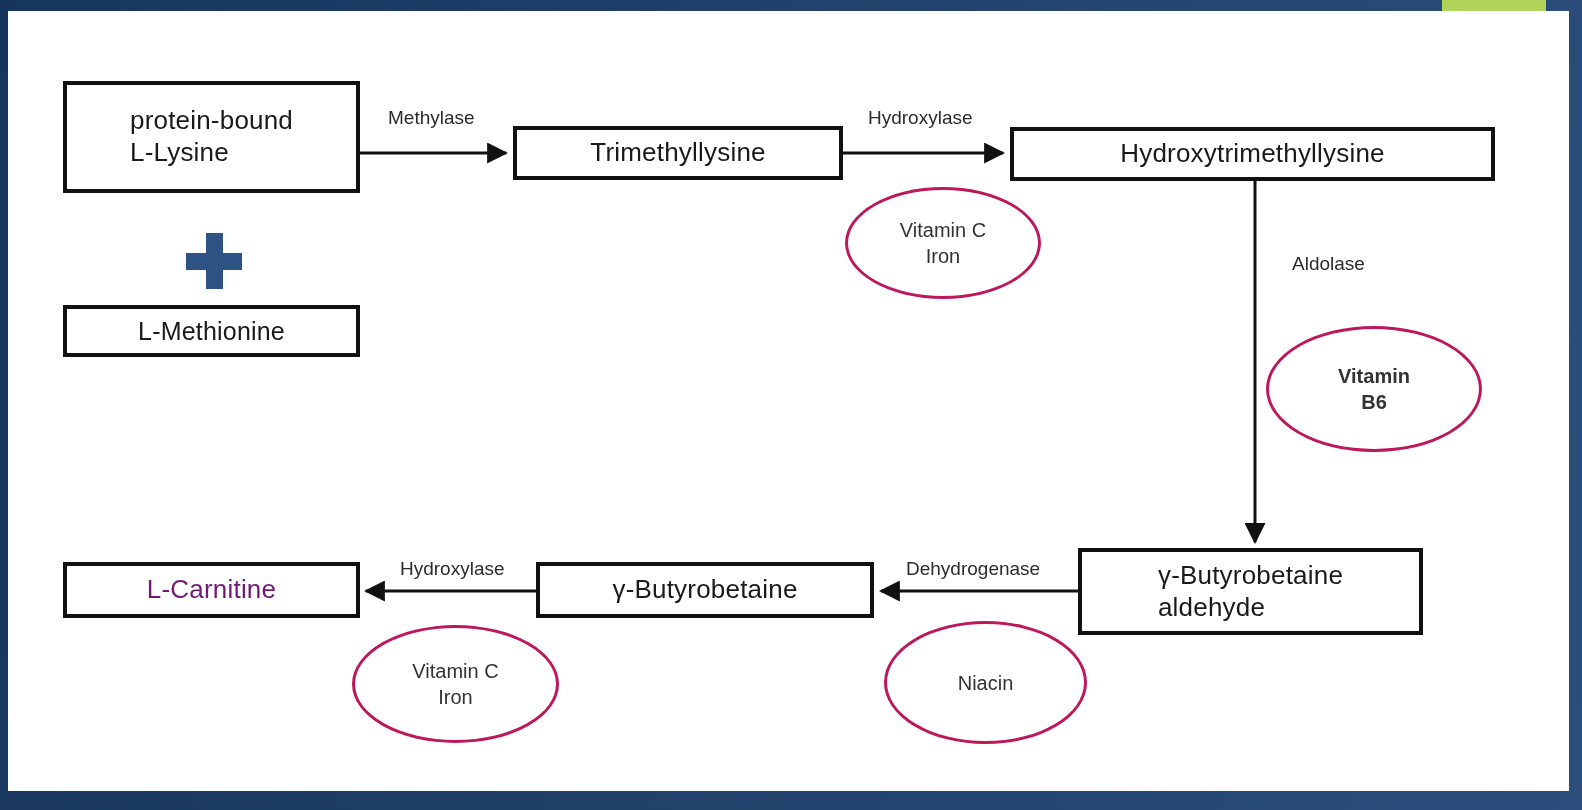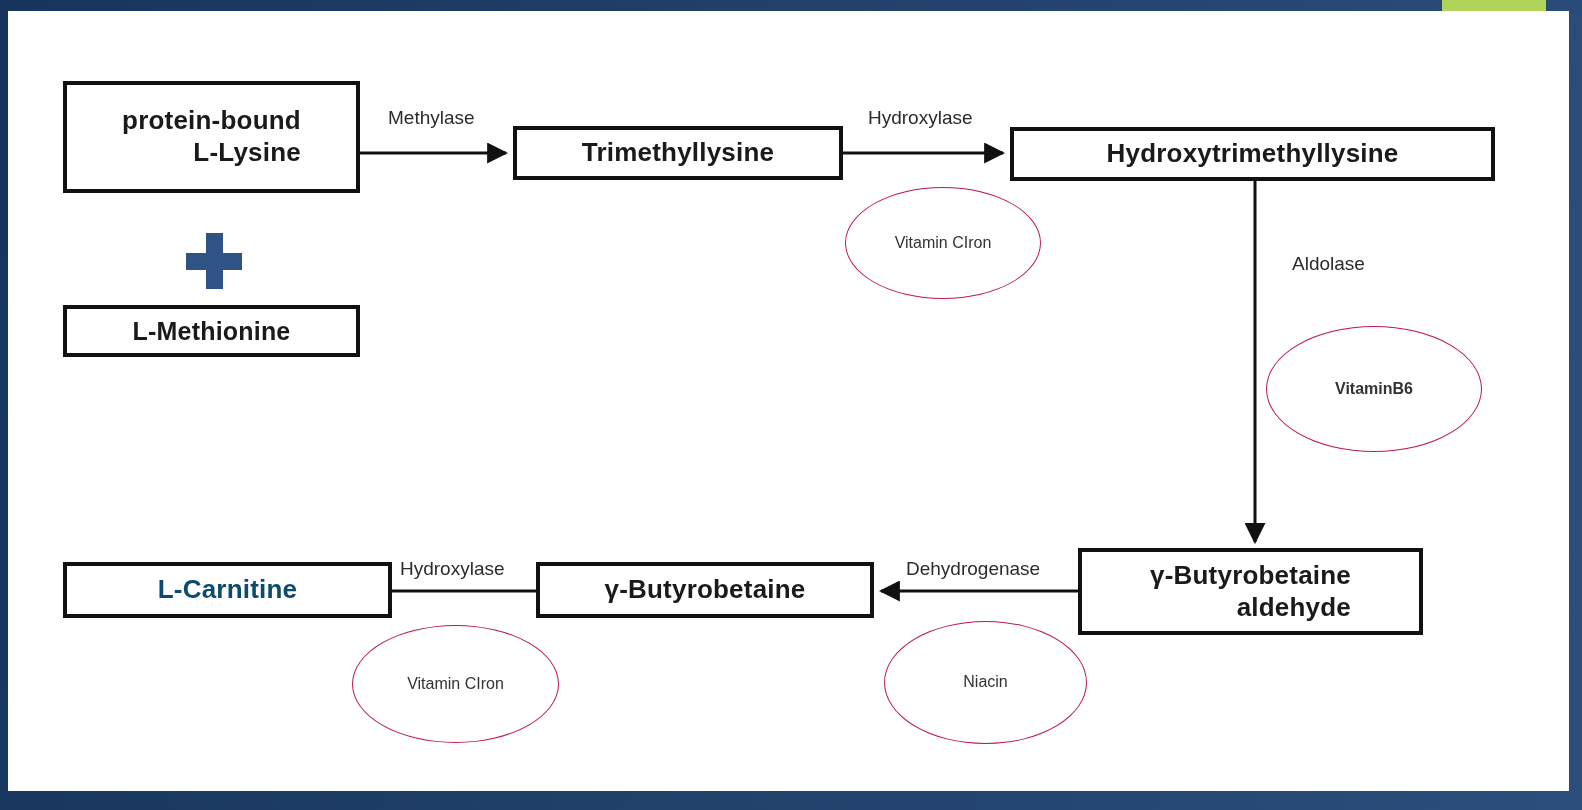--- a/index.html
+++ b/index.html
@@ -60,33 +60,33 @@
 
   
   .node-box {
     position: absolute;
     box-sizing: border-box;
     border: 4px solid #111111;
     background: #ffffff;
     display: flex;
     align-items: center;
     justify-content: center;
-    text-align: right;
+    text-align: left;
     color: #1a1a1a;
-    font-weight: bold;
+    font-weight: normal;
     letter-spacing: 0.2px;
     line-height: 1.22;
   }
   .node-box .lbl { display: block; padding: 0 8px; }
 
   #box-lysine      { left: 55px;  top: 70px;  width: 297px; height: 112px; font-size: 26px; }
   #box-methionine  { left: 55px;  top: 294px; width: 297px; height: 52px;  font-size: 25px; }
   #box-tml         { left: 505px; top: 115px; width: 330px; height: 54px;  font-size: 26px; }
   #box-html        { left: 1002px;top: 116px; width: 485px; height: 54px;  font-size: 26px; }
-  #box-carnitine   { left: 55px;  top: 551px; width: 329px; height: 56px;  font-size: 26px; color:#0c4a6e; }
+  #box-carnitine   { left: 55px;  top: 551px; width: 297px; height: 56px;  font-size: 26px; color:#701a75; }
   #box-gbb         { left: 528px; top: 551px; width: 338px; height: 56px;  font-size: 26px; }
   #box-gbbald      { left: 1070px;top: 537px; width: 345px; height: 87px;  font-size: 26px; }
 
   
   #plus-sign {
     position: absolute;
     left: 178px;
     top: 222px;
     width: 56px;
     height: 56px;
@@ -97,29 +97,29 @@
   }
   #plus-sign .bar-v {
     position: absolute; left: 20px; top: 0; width: 17px; height: 56px;
     background: #2f5384;
   }
 
   
   .cofactor {
     position: absolute;
     box-sizing: border-box;
-    border: 1px solid #be185d;
+    border: 3px solid #be185d;
     border-radius: 50%;
     background: #ffffff;
     display: flex;
-    flex-direction: row;
+    flex-direction: column;
     align-items: center;
     justify-content: center;
     text-align: center;
-    font-size: 16px;
+    font-size: 20px;
     color: #333333;
     line-height: 1.3;
   }
   #cof-vitc-iron-top { left: 837px;  top: 176px; width: 196px; height: 112px; }
   #cof-vitb6        { left: 1258px; top: 315px; width: 216px; height: 126px; font-weight: bold; }
   #cof-vitc-iron-bot{ left: 344px;  top: 614px; width: 207px; height: 118px; }
   #cof-niacin       { left: 876px;  top: 610px; width: 203px; height: 123px; }
 
   
   .enzyme-label {

